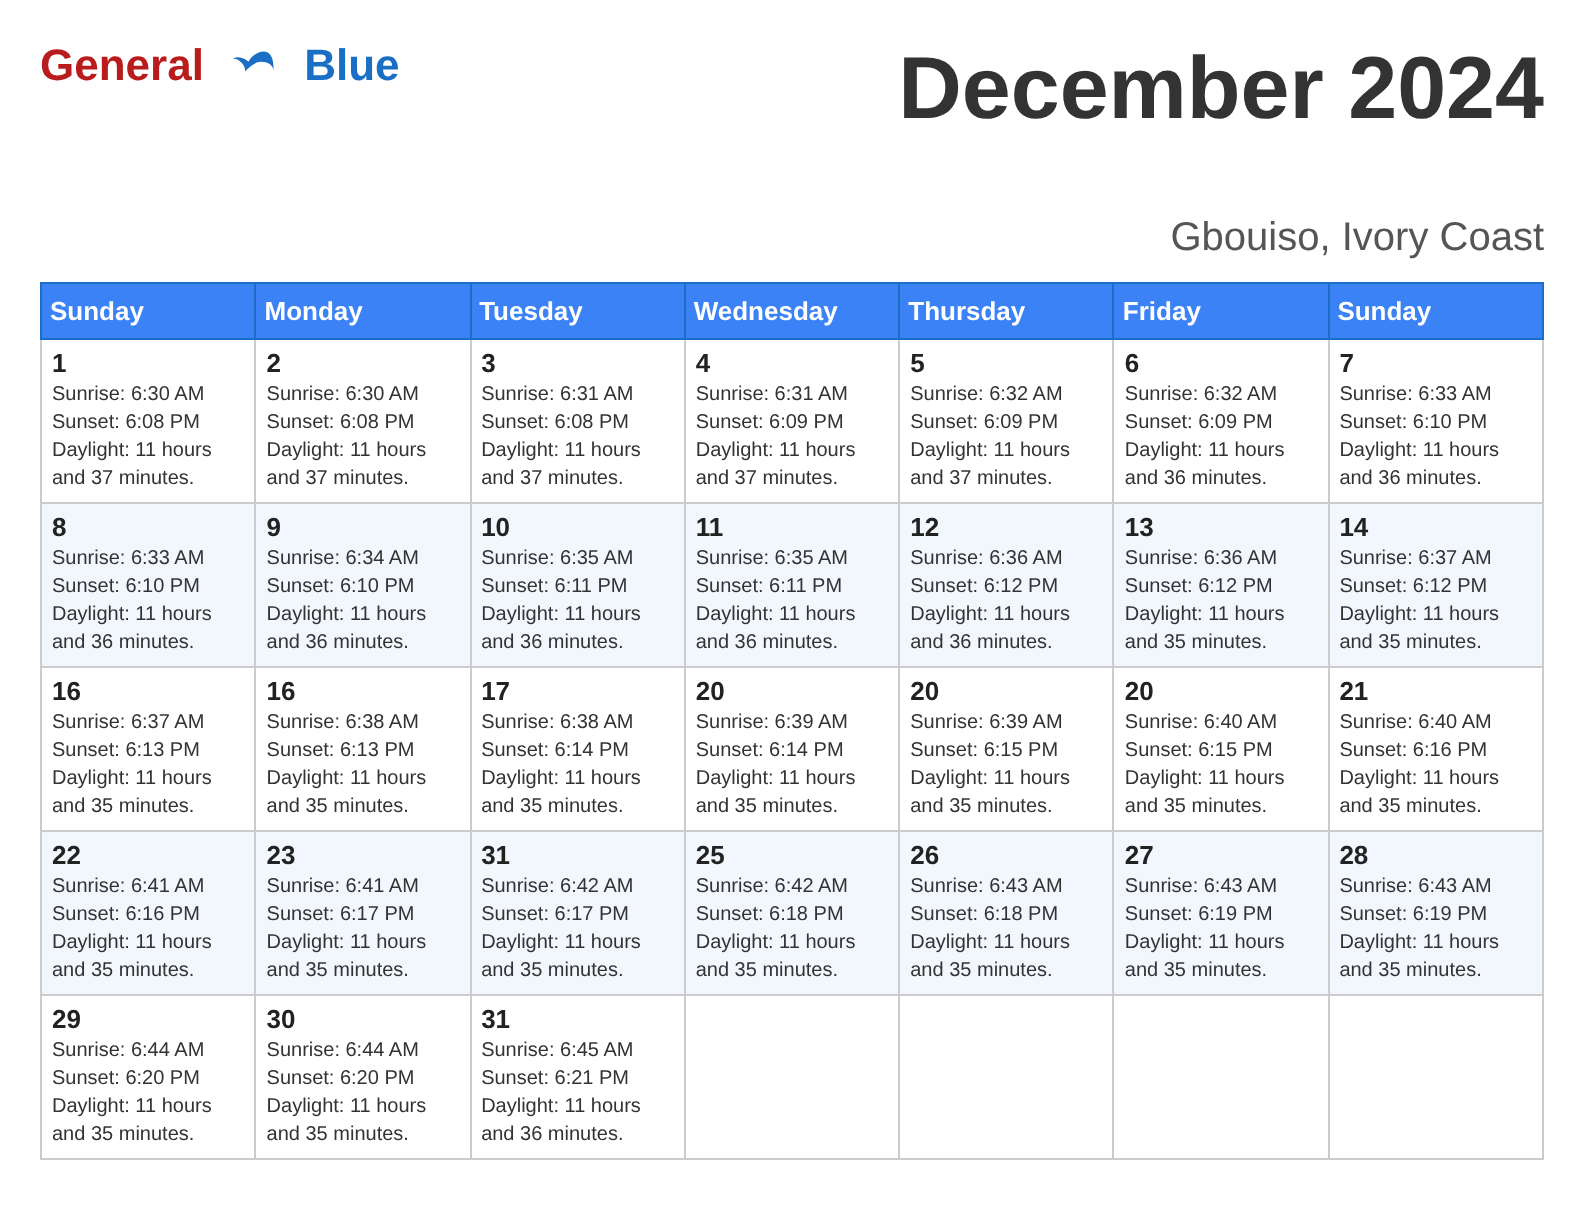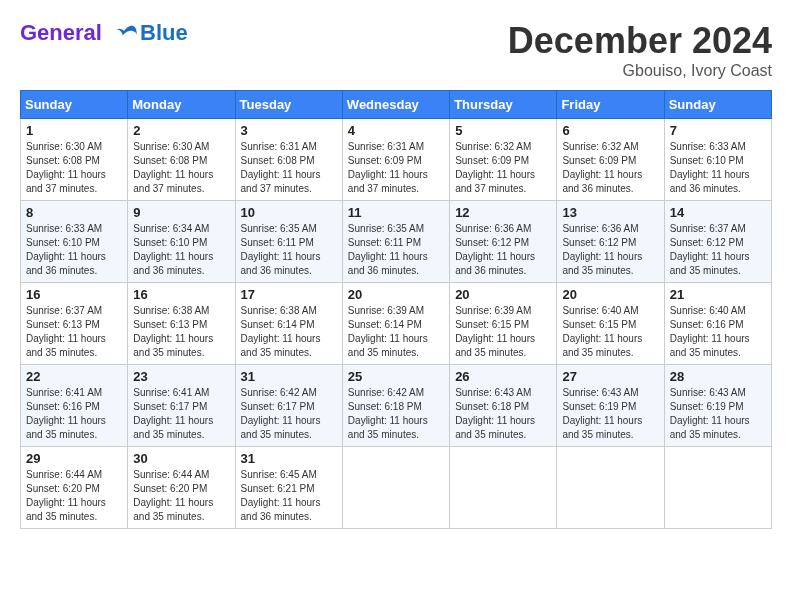--- a/index.html
+++ b/index.html
@@ -23,28 +23,29 @@
     .logo-icon {
       width: 28px;
       height: 28px;
       margin-left: 4px;
       margin-right: 2px;
     }
     .title-block {
       text-align: right;
     }
     .month-title {
-      font-size: 36px;
+      font-size: 44px;
       font-weight: bold;
       color: #333;
       text-align: center;
     }
     .subtitle {
-      font-size: 16px;
+      font-size: 20px;
       color: #555;
+      margin-top: 38px;
     }
     .calendar {
       width: 100%;
       border-collapse: collapse;
       font-size: 11px;
     }
     .calendar th {
       background: #3b82f6;
       color: #fff;
       padding: 6px 4px;
@@ -81,26 +82,26 @@
     }
   </style>
 </head>
 <body>
 
 <div class="header">
   <div class="logo">
     <div>
       <div style="display:flex;align-items:center;">
         <div style="font-size:22px;font-weight:bold;color:#333;line-height:1.1;">
-          <span style="color:#6d28d9;">General</span>
+          <span style="color:#b91c1c;">General</span>
           <svg class="logo-icon" viewBox="0 0 30 28" style="display:inline-block;vertical-align:middle;width:26px;height:22px;">
             <path d="M 26 4 C 22 2 16 6 14 10 C 12 8 8 6 4 8 C 8 8 12 12 12 16 C 14 14 18 10 22 10 C 26 10 30 12 30 16 C 30 12 30 6 26 4 Z" fill="#1a6fc4"></path>
           </svg>
         </div>
-        <div style="font-size:22px;font-weight:bold;color:#1a6fc4;margin-left:0;">Blue</div>
+        <div style="font-size:22px;font-weight:bold;color:#1a6fc4;margin-left:12px;">Blue</div>
       </div>
     </div>
   </div>
   <div class="title-block">
     <div class="month-title">December 2024</div>
     <div class="subtitle">Gbouiso, Ivory Coast</div>
   </div>
 </div>
 
 <table class="calendar">

